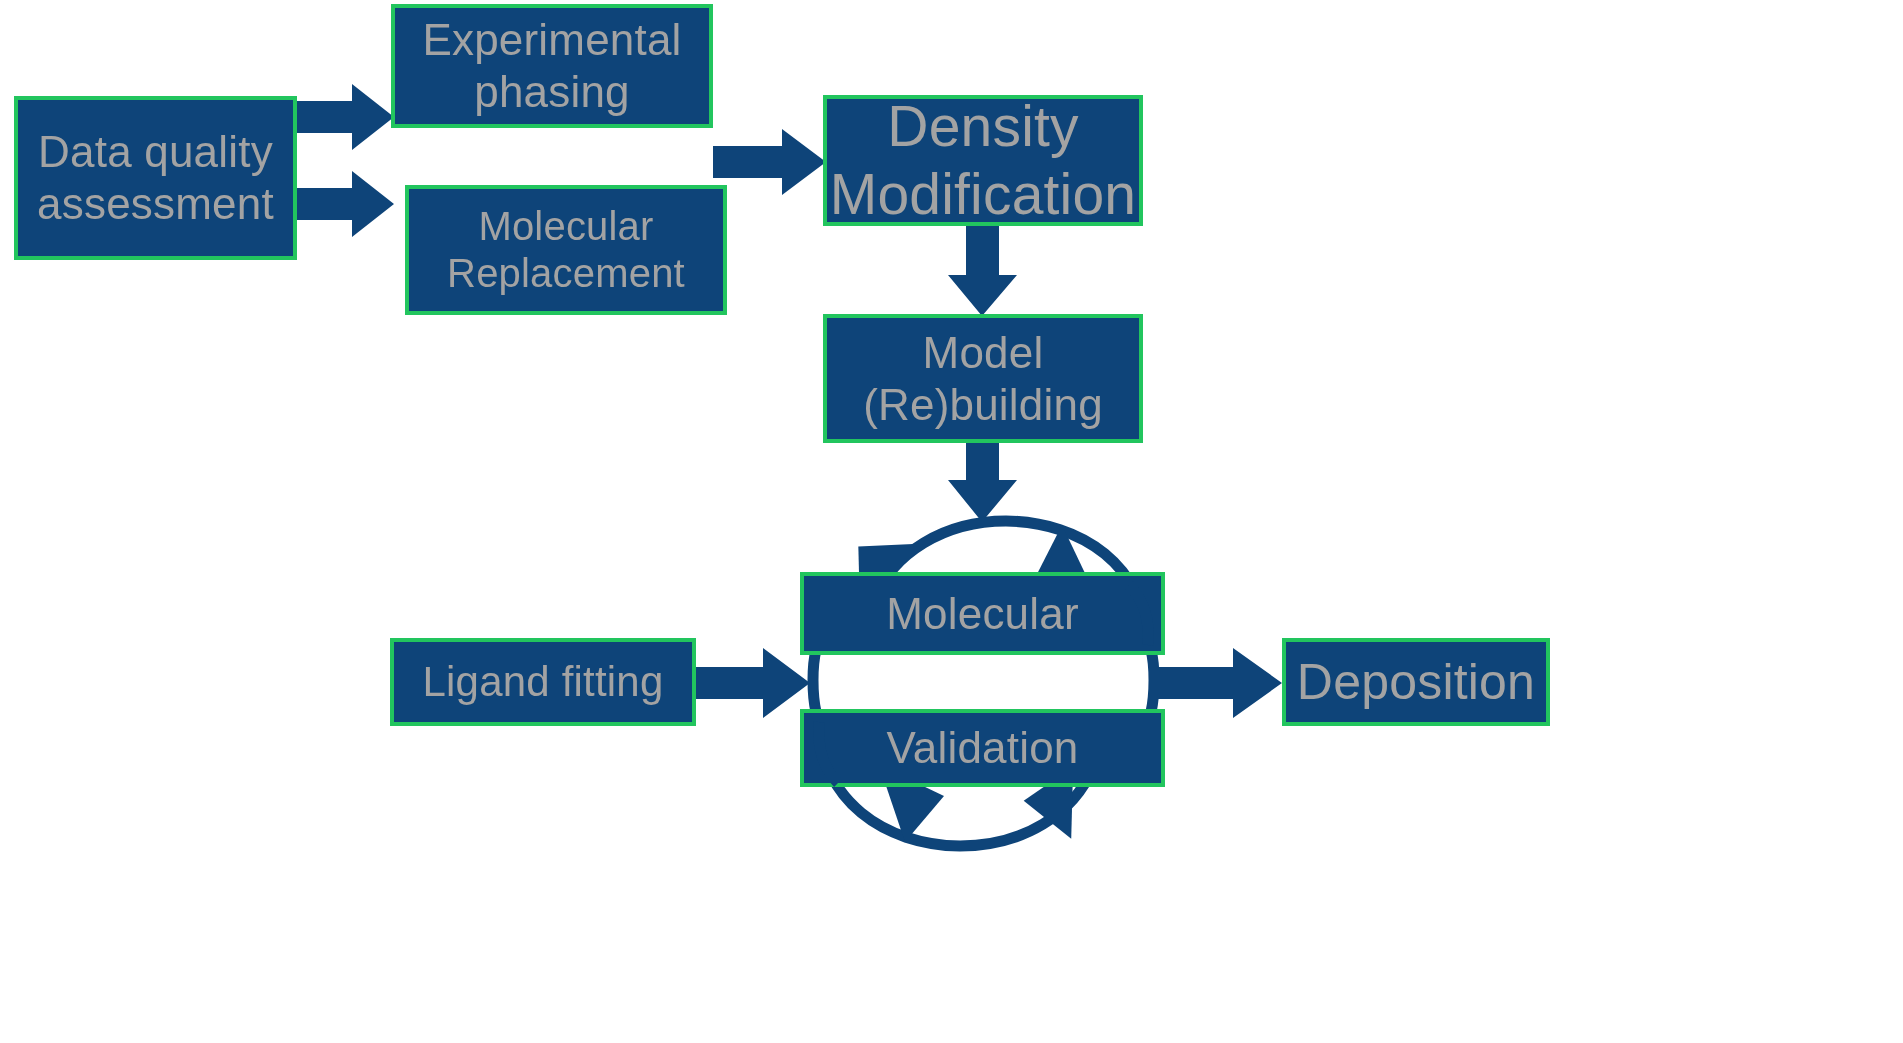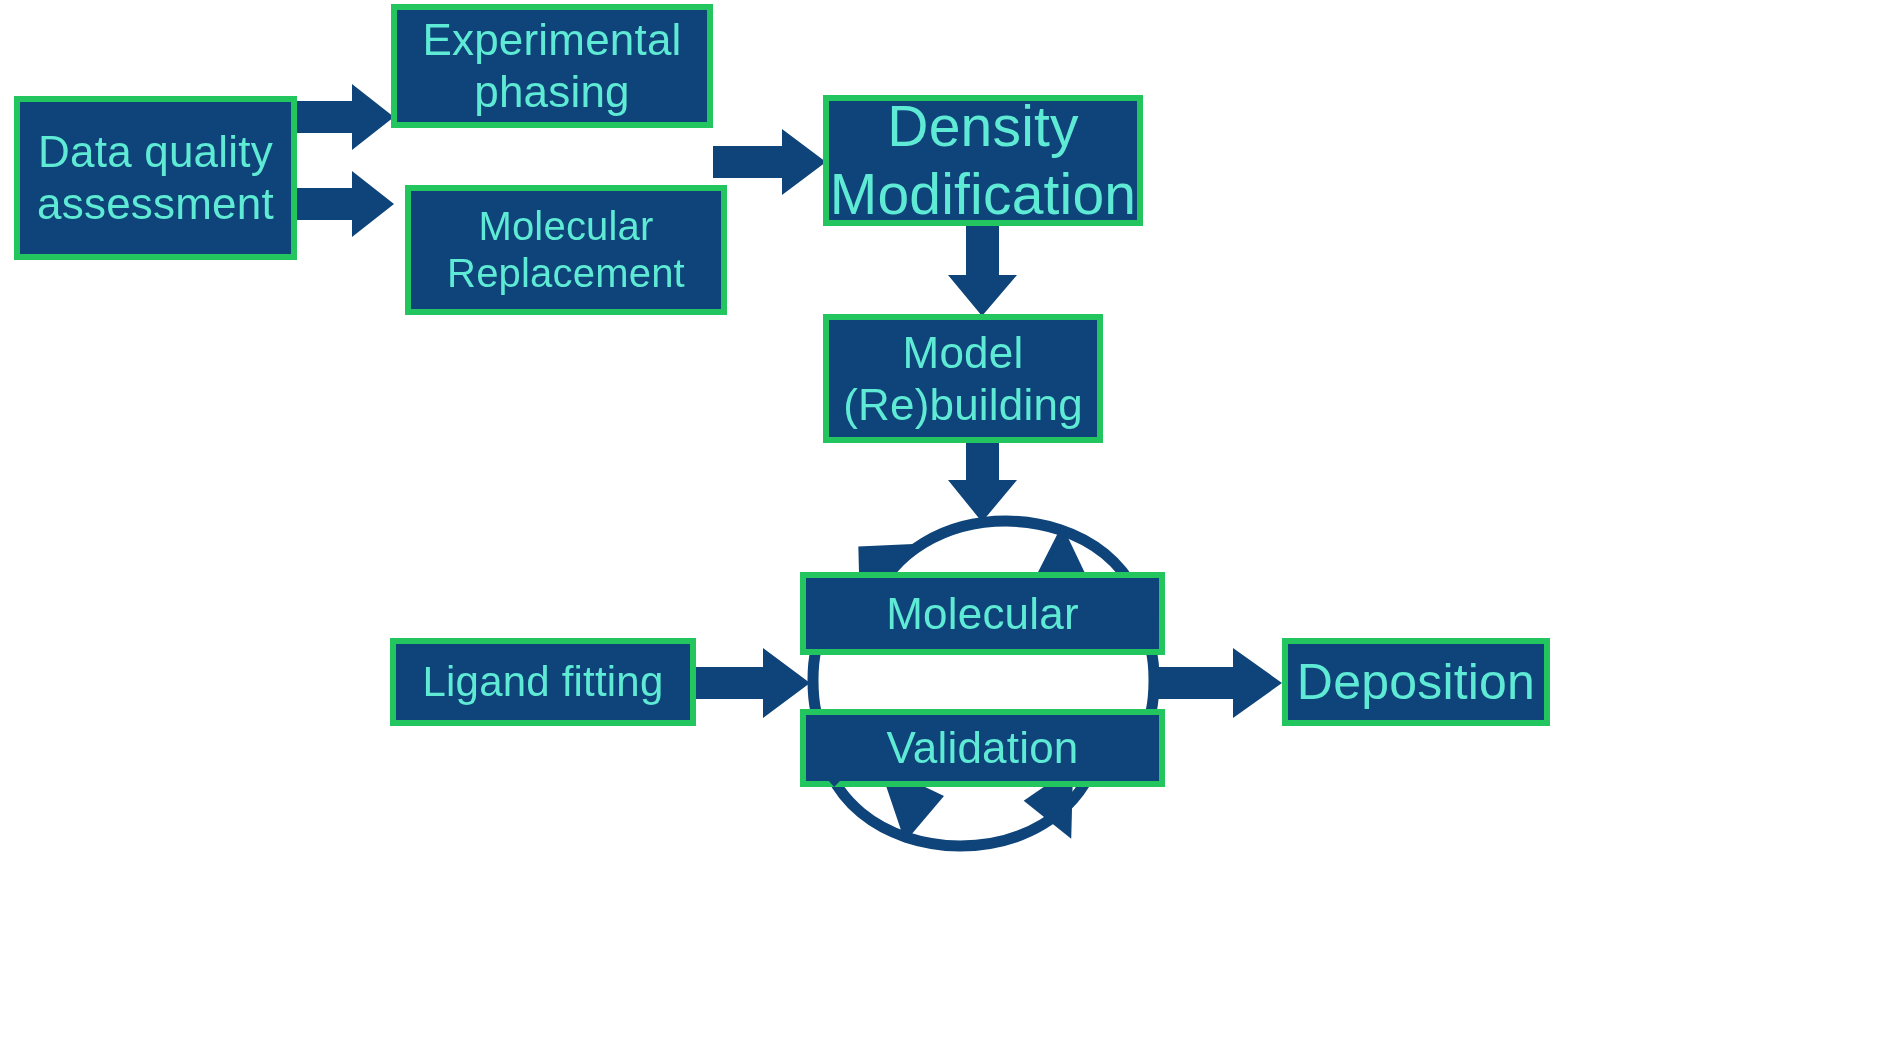--- a/index.html
+++ b/index.html
@@ -14,39 +14,39 @@
   #canvas {
     position: relative;
     width: 1903px;
     height: 1043px;
     background: #ffffff;
     overflow: hidden;
   }
   .node {
     position: absolute;
     background: #0E4479;
-    border: 6px solid #22c55e;
+    border: 4px solid #22c55e;
     box-sizing: border-box;
-    color: #5eead4;
+    color: #a3a3a3;
     display: flex;
     align-items: center;
     justify-content: center;
     text-align: center;
     line-height: 1.18;
     font-weight: 400;
     letter-spacing: 0.2px;
     white-space: pre-line;
     z-index: 5;
   }
   
   #node-data-quality      { left: 14px;   top: 96px;  width: 283px; height: 164px; font-size: 44px; }
   #node-exp-phasing       { left: 391px;  top: 4px;   width: 322px; height: 124px; font-size: 44px; }
   #node-mol-replacement   { left: 405px;  top: 185px; width: 322px; height: 130px; font-size: 40px; }
   #node-density-mod       { left: 823px;  top: 95px;  width: 320px; height: 131px; font-size: 57px; }
-  #node-model-rebuilding  { left: 823px;  top: 314px; width: 280px; height: 129px; font-size: 44px; }
+  #node-model-rebuilding  { left: 823px;  top: 314px; width: 320px; height: 129px; font-size: 44px; }
   #node-refinement        { left: 800px;  top: 572px; width: 365px; height: 83px;  font-size: 44px; }
   #node-validation        { left: 800px;  top: 709px; width: 365px; height: 78px;  font-size: 44px; }
   #node-ligand-fitting    { left: 390px;  top: 638px; width: 306px; height: 88px;  font-size: 42px; }
   #node-deposition        { left: 1282px; top: 638px; width: 268px; height: 88px;  font-size: 50px; }
 
   
   #connectors {
     position: absolute;
     left: 0;
     top: 0;

